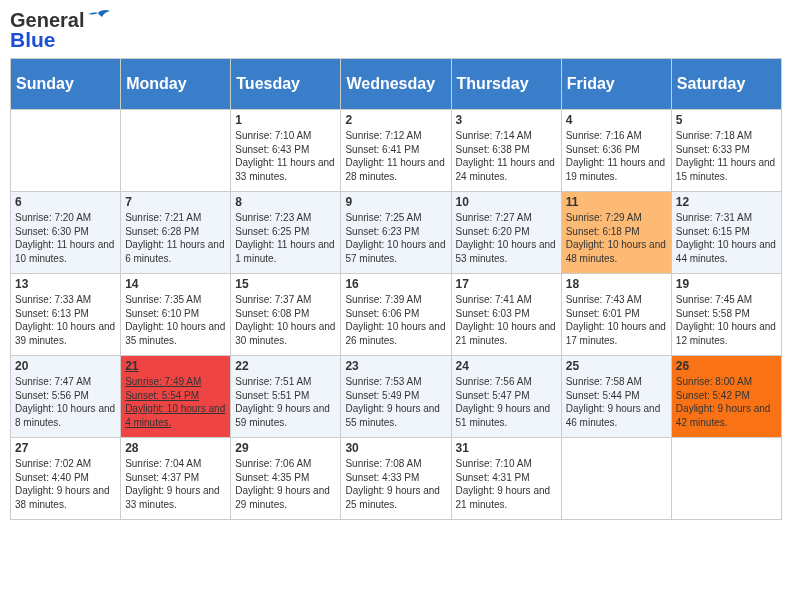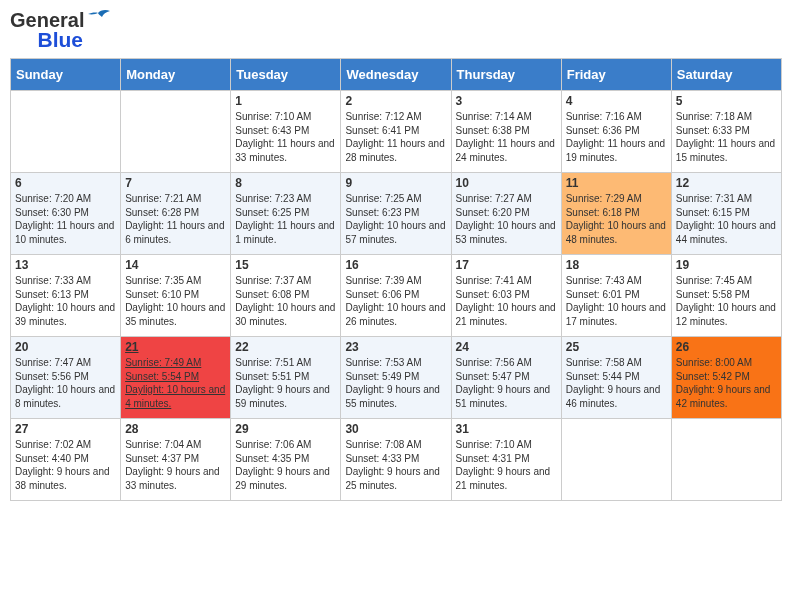--- a/index.html
+++ b/index.html
@@ -18,21 +18,21 @@
     }
     .header {
       display: flex;
       justify-content: space-between;
       align-items: flex-start;
       margin-bottom: 6px;
     }
     .logo {
       display: flex;
       flex-direction: column;
-      align-items: center;
+      align-items: flex-start;
     }
     .title-section {
       text-align: right;
     }
     .month-title {
       font-size: 36px;
       font-weight: normal;
       color: #333;
       line-height: 1.1;
     }
@@ -42,22 +42,22 @@
     }
     .calendar-table {
       width: 100%;
       border-collapse: collapse;
       table-layout: fixed;
     }
     .calendar-table th {
       background-color: #3a7dc9;
       color: white;
       text-align: left;
-      padding: 8px 5px;
-      font-size: 13px;
+      padding: 16px 5px;
+      font-size: 16px;
       font-weight: bold;
       border: 1px solid #ccc;
     }
     .calendar-table td {
       border: 1px solid #ccc;
       vertical-align: top;
       padding: 3px 4px;
       height: 82px;
       font-size: 10px;
       color: #333;

